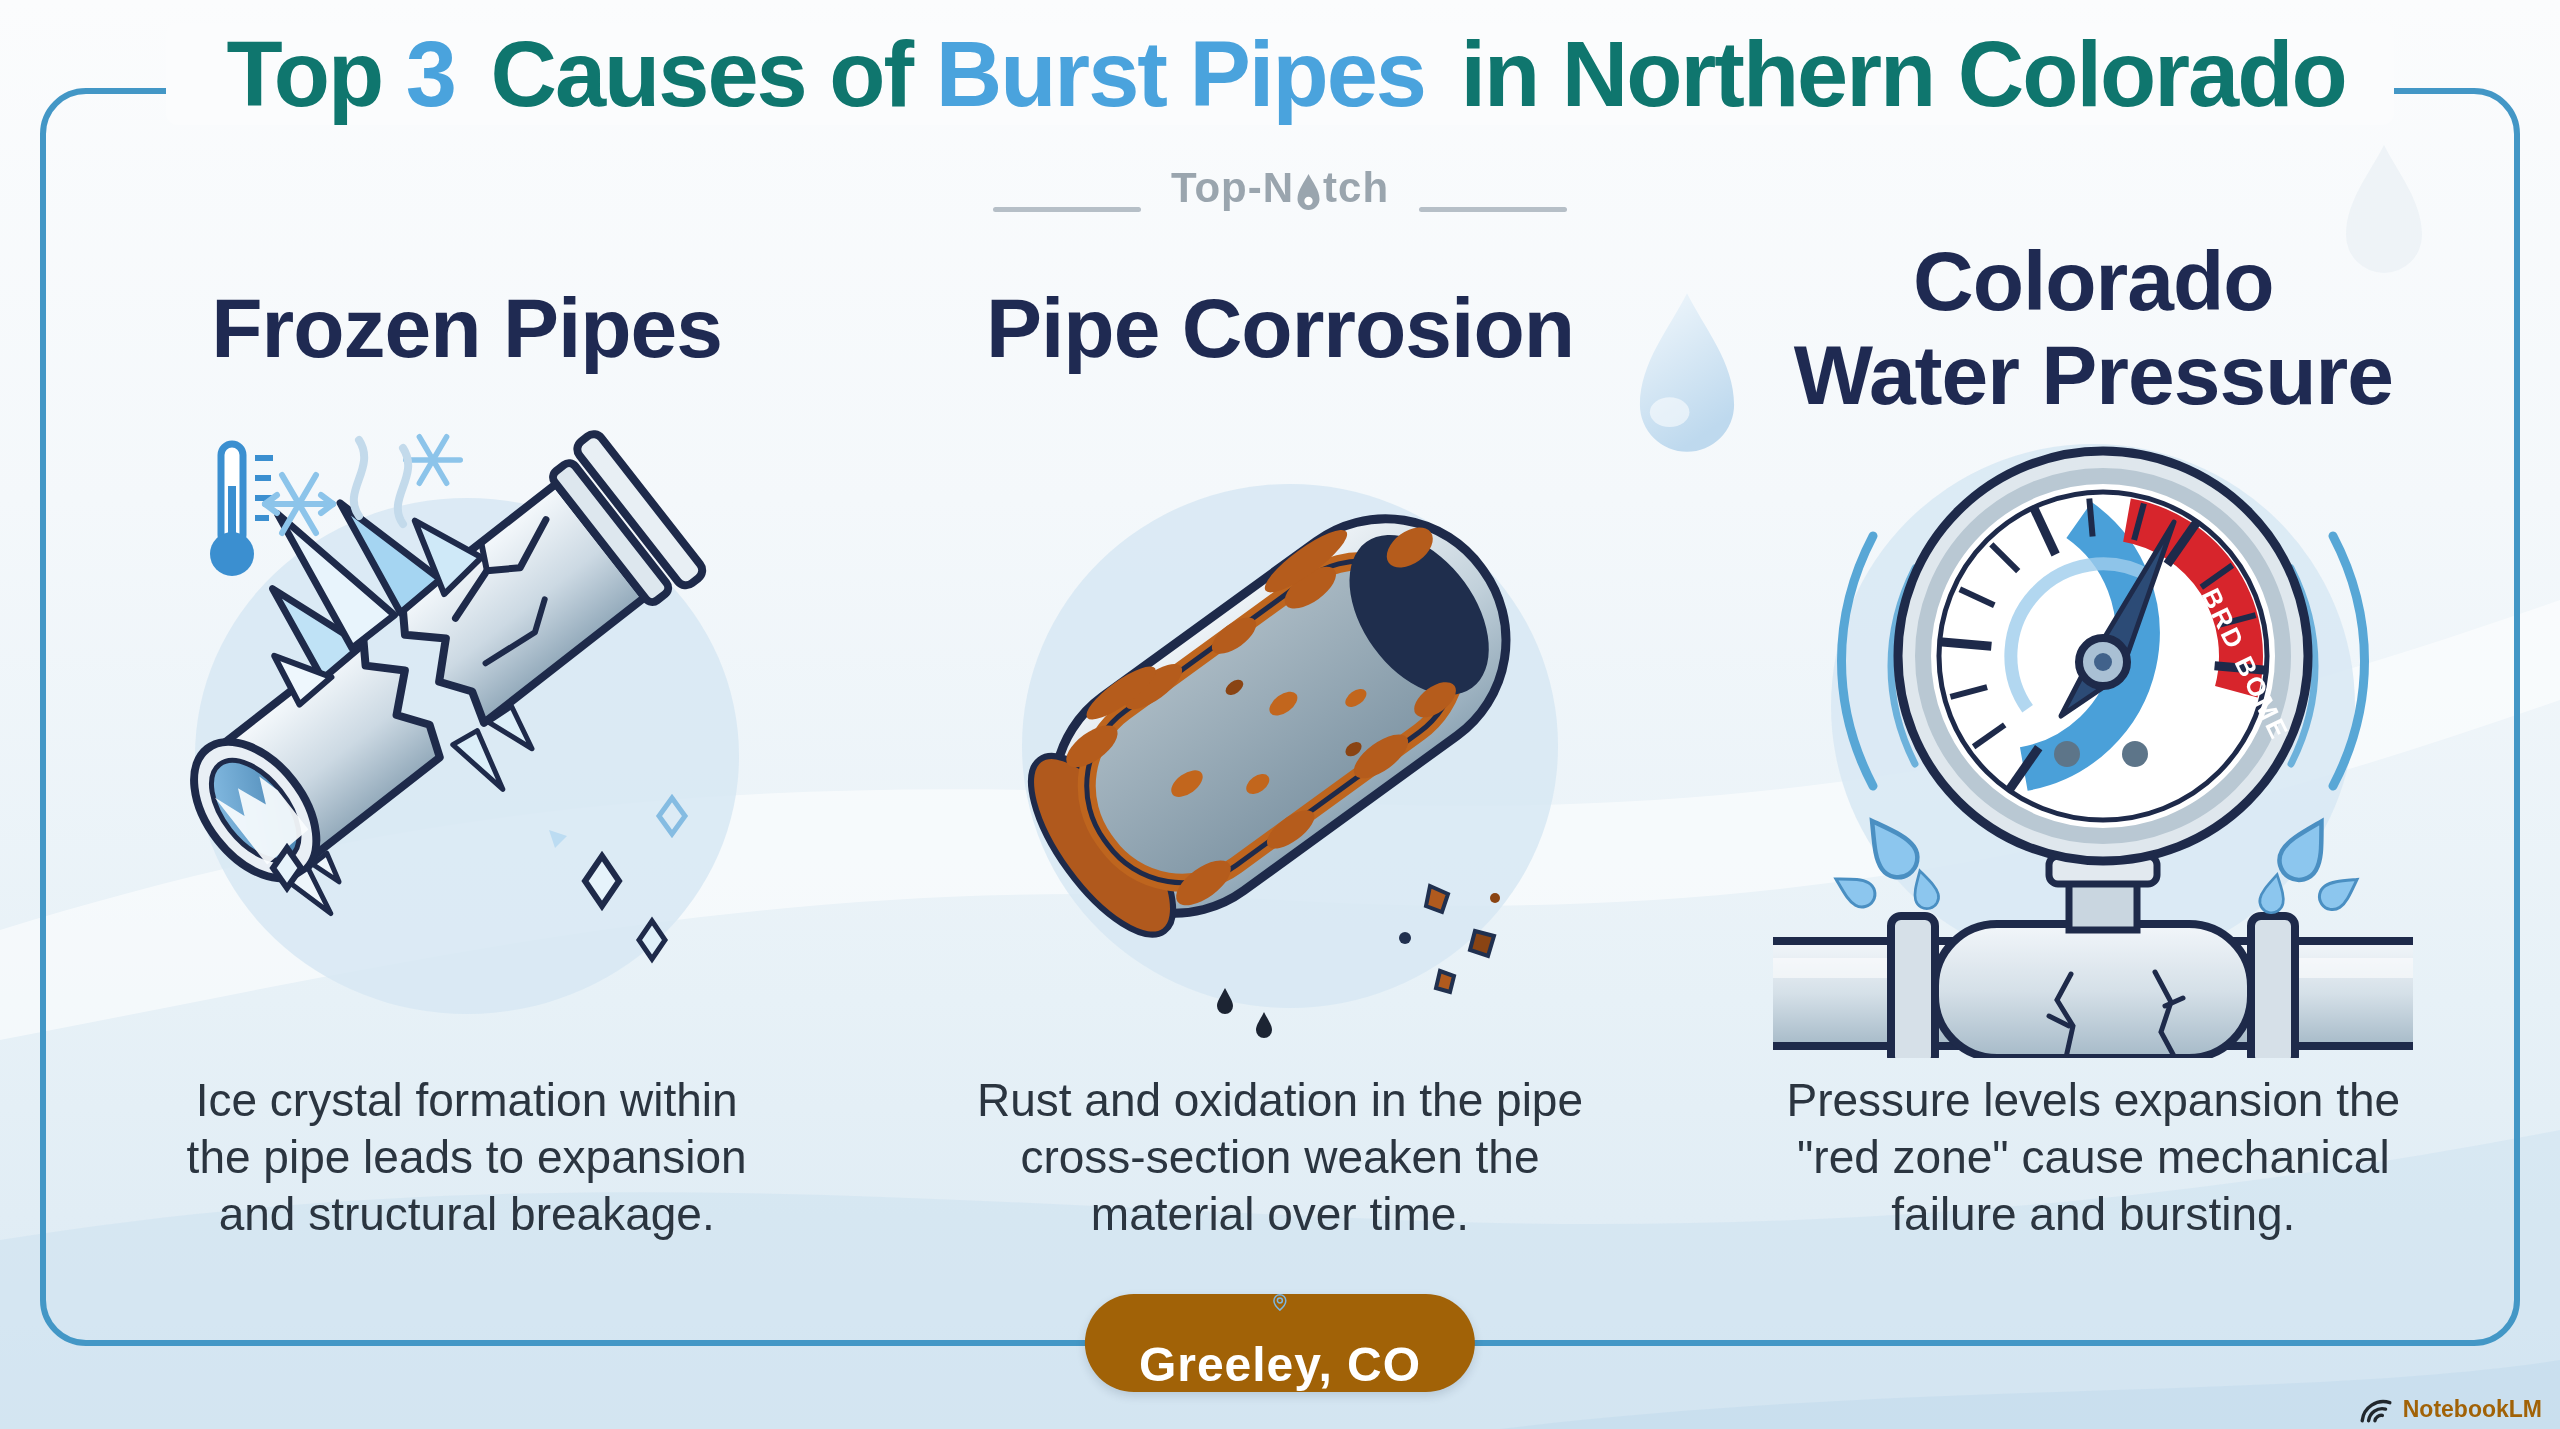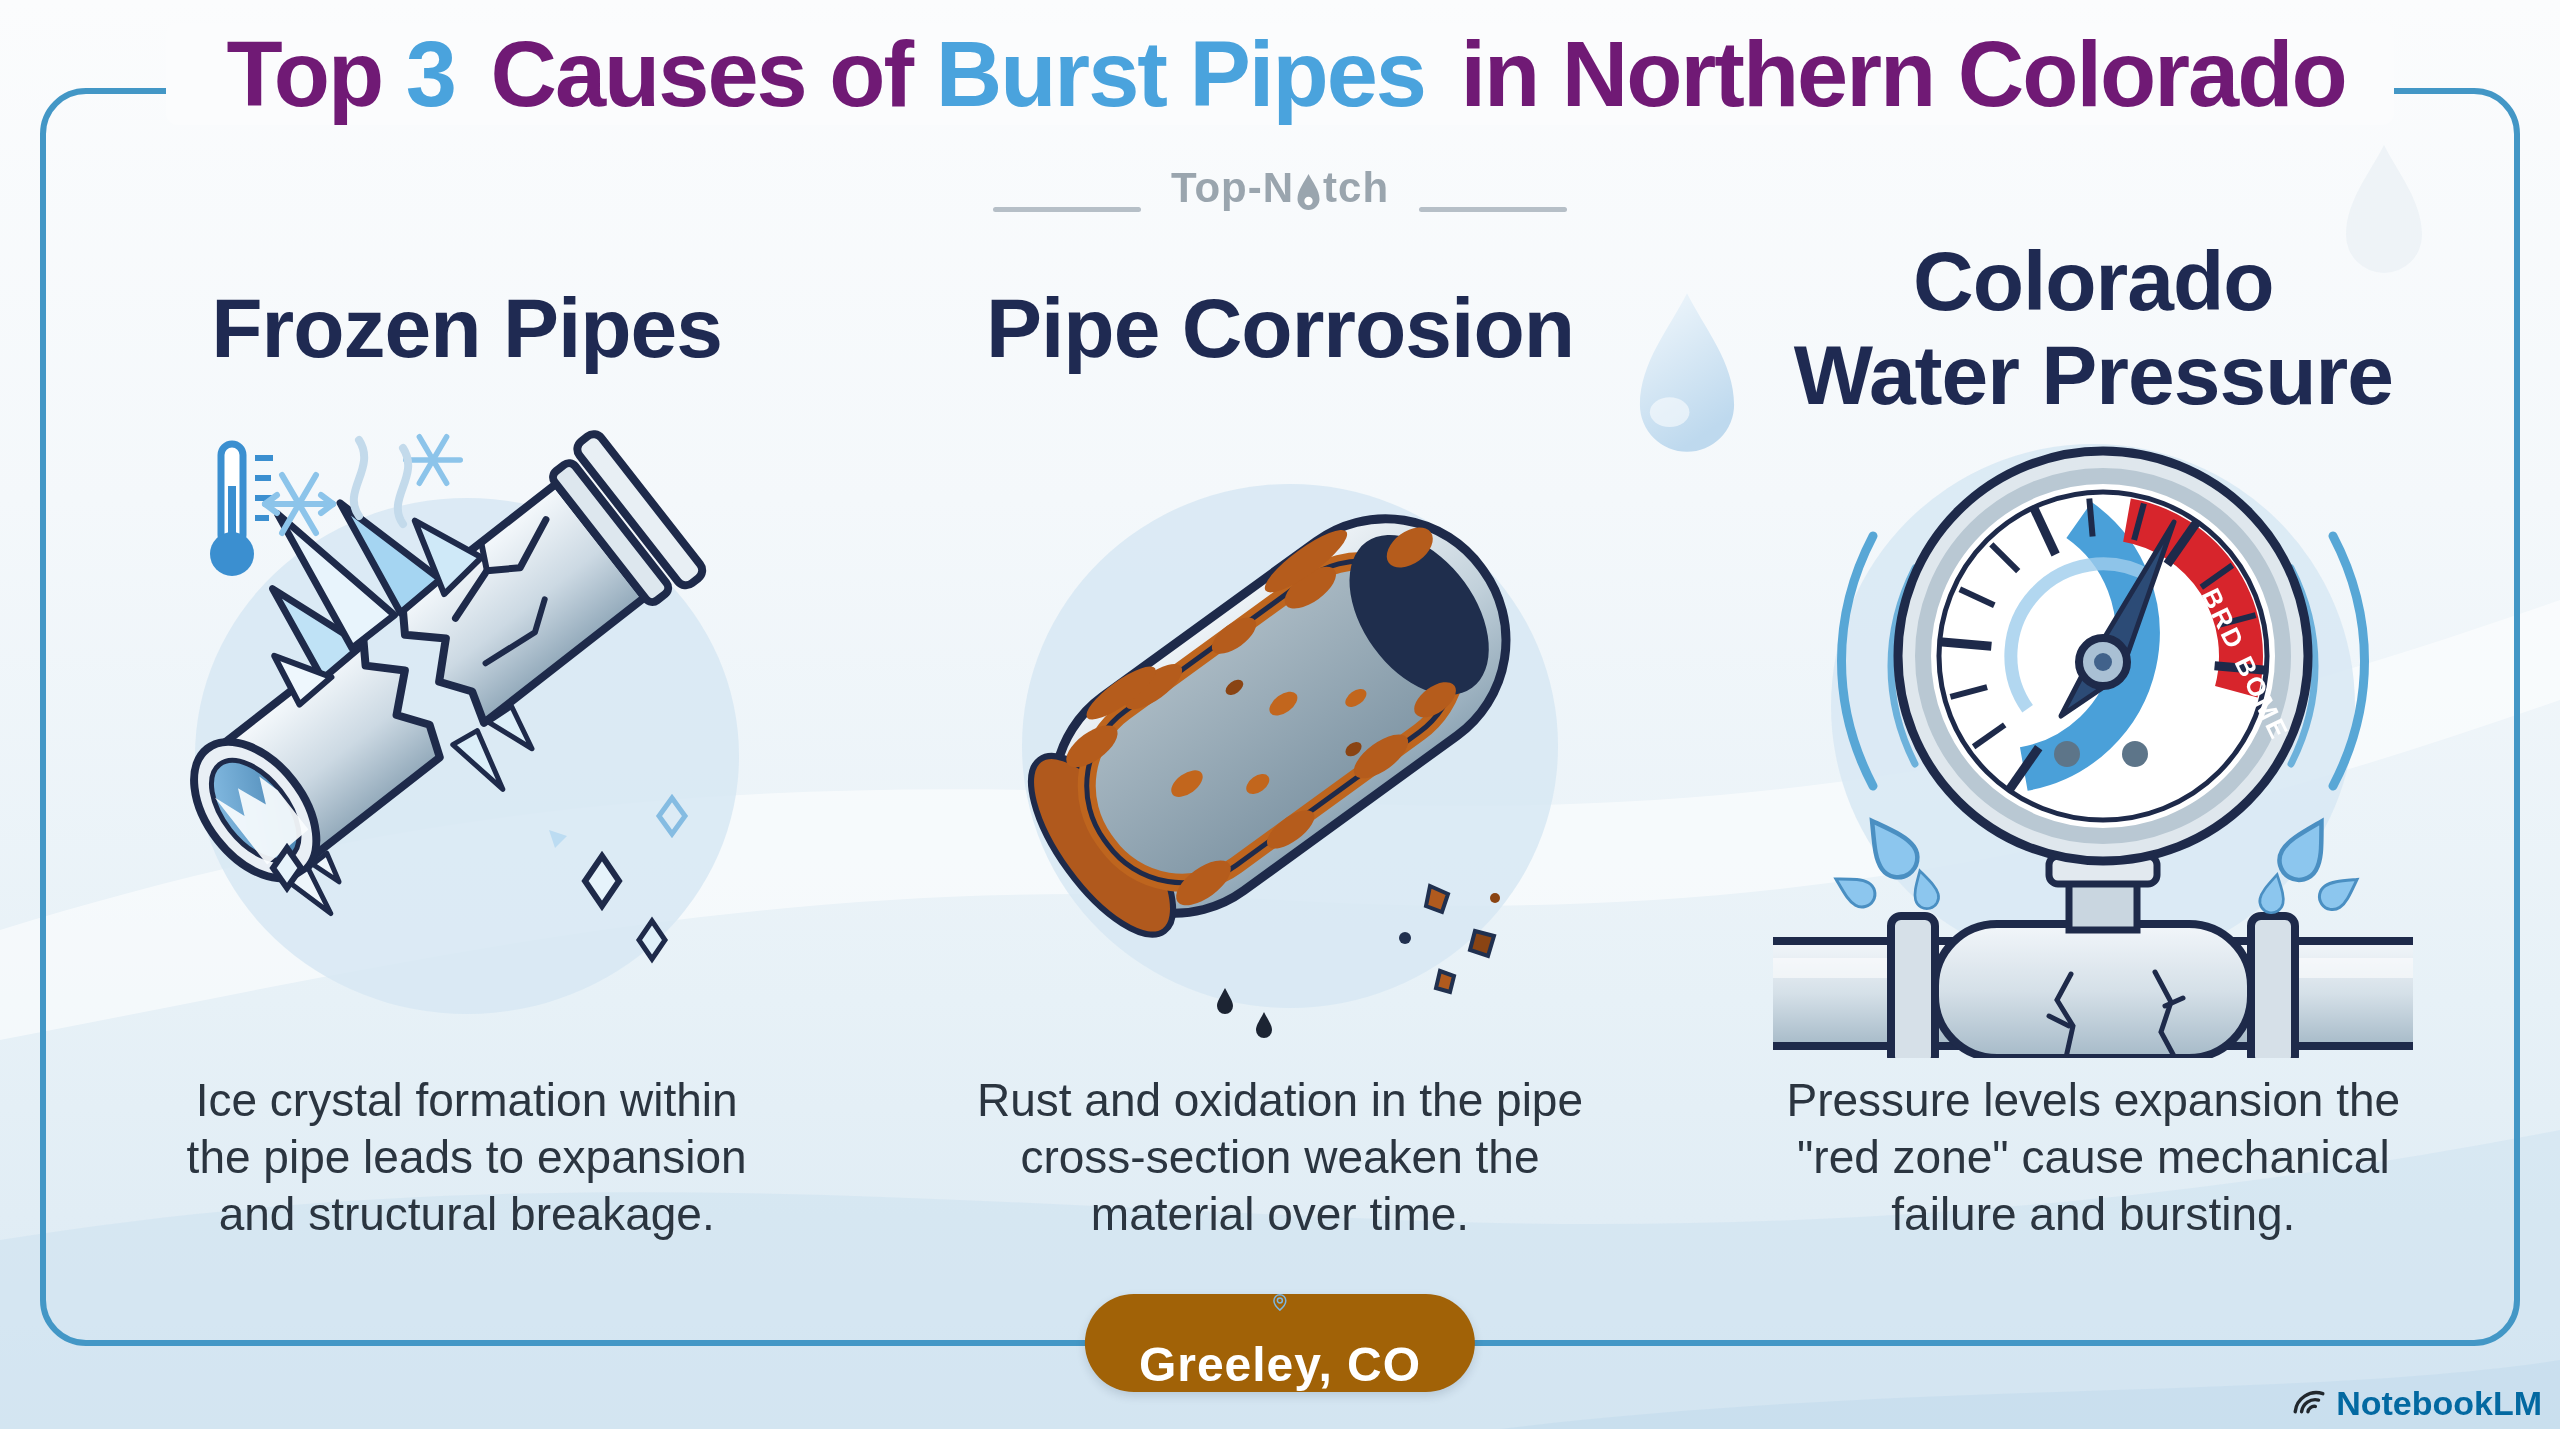--- a/index.html
+++ b/index.html
@@ -11,21 +11,21 @@
   #bg-waves{position:absolute;left:0;top:0;z-index:0;}
   #frame{
     position:absolute;left:40px;top:88px;width:2480px;height:1258px;
     box-sizing:border-box;border:6px solid #4397c6;border-radius:46px;z-index:1;
   }
   #main-title{
     position:absolute;top:22px;left:0;width:100%;text-align:center;z-index:5;
     font-size:92px;font-weight:bold;letter-spacing:-2px;white-space:nowrap;
   }
   #main-title .title-bg{background:#fbfcfd;padding:0 48px;border-radius:12px;}
-  .t-navy{color:#701a75;margin-left:12px;} .t-blue{color:#4aa3dd;}
+  .t-navy{color:#0f766e;margin-left:12px;} .t-blue{color:#4aa3dd;}
   #subtitle-row{
     position:absolute;top:164px;left:0;width:100%;display:flex;align-items:flex-end;
     justify-content:center;gap:30px;z-index:2;
   }
   .sub-line{width:148px;height:5px;background:#b6bfc7;border-radius:3px;}
   .sub-text{font-size:42px;font-weight:bold;color:#9aa5ae;letter-spacing:1px;display:flex;align-items:center;}
   .sub-text svg{margin:0 1px;transform:translateY(4px);}
   #columns{
     position:absolute;top:240px;left:60px;width:2440px;z-index:2;
     display:grid;grid-template-columns:1fr 1fr 1fr;
@@ -39,22 +39,22 @@
   .col-desc{
     margin-top:14px;font-size:46px;line-height:57px;color:#2b3540;letter-spacing:0px;
   }
   #badge{
     position:absolute;top:1294px;left:50%;transform:translateX(-50%);z-index:6;
     background:#a16207;height:98px;border-radius:50px;display:flex;align-items:center;
     gap:26px;padding:0 54px;box-shadow:0 4px 10px rgba(20,40,70,.15);flex-direction:column;
   }
   #badge .badge-label{color:#ffffff;font-size:48px;font-weight:bold;letter-spacing:1px;}
   #watermark{
-    position:absolute;right:18px;bottom:6px;z-index:6;display:flex;align-items:flex-start;gap:10px;
-    font-size:34px;font-weight:bold;color:#0369a1;
+    position:absolute;right:18px;bottom:6px;z-index:6;display:flex;align-items:flex-end;gap:10px;
+    font-size:23px;font-weight:bold;color:#a16207;
   }
   .decor{position:absolute;z-index:2;}
 </style>
 </head>
 <body>
 
 <svg id="bg-waves" width="2560" height="1429" viewBox="0 0 2560 1429">
   <path d="M0 930 C 420 800 780 770 1280 800 C 1780 830 2160 740 2560 600 L2560 700 C 2160 840 1780 930 1280 900 C 780 870 420 960 0 1040 Z" fill="#ffffff" opacity="0.55"></path>
   <path d="M0 1240 C 500 1160 900 1200 1400 1220 C 1900 1240 2300 1180 2560 1130 L2560 1429 L0 1429 Z" fill="#c9dff0" opacity="0.45"></path>
   <path d="M1500 1429 C 1900 1380 2300 1400 2560 1360 L2560 1429 Z" fill="#bcd7ea" opacity="0.4"></path>

